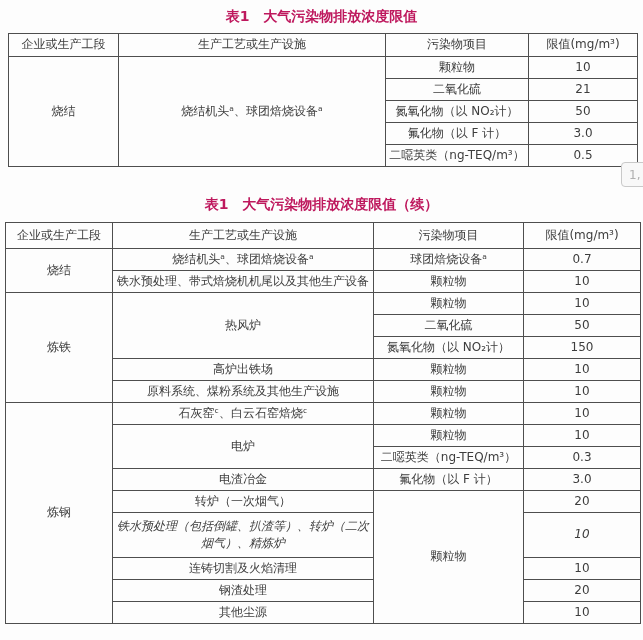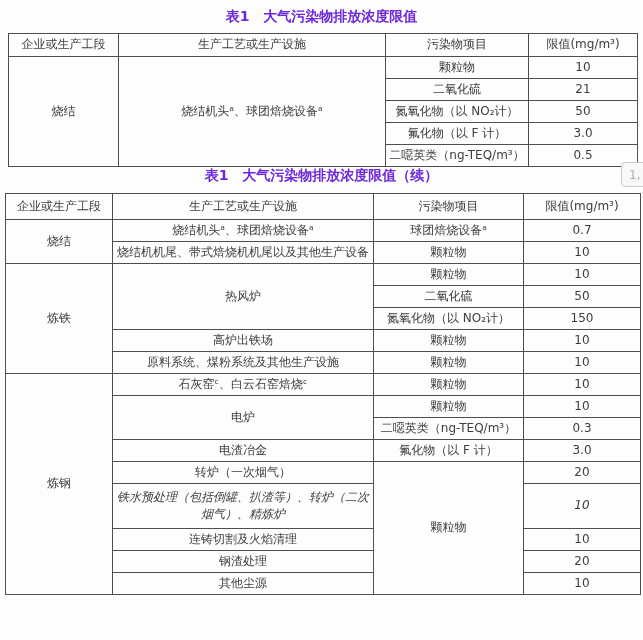--- a/index.html
+++ b/index.html
@@ -11,25 +11,25 @@
     color: #3d3d3d;
     overflow: hidden;
     position: relative;
   }
   .doc { position: relative; width: 643px; height: 640px; }
 
   .tbl-title {
     text-align: center;
     font-weight: bold;
     font-size: 14px;
-    color: #6d28d9;
+    color: #be185d;
     line-height: 17px;
   }
   #title1 { padding-top: 8px; }
-  #title2 { margin-bottom: 9px; }
+  #title2 { margin-top: 29px; margin-bottom: 9px; }
 
   table {
     border-collapse: collapse;
     table-layout: fixed;
     border-radius: 21px;
   }
   #table1 { margin: 8px 0 0 8px; width: 629px; }
   #table2 { margin-left: 5px; width: 636px; }
 
   td {
@@ -127,21 +127,21 @@
       <td>污染物项目</td>
       <td>限值(mg/m³)</td>
     </tr>
     <tr>
       <td rowspan="2">烧结</td>
       <td>烧结机头ᵃ、球团焙烧设备ᵃ</td>
       <td>球团焙烧设备ᵃ</td>
       <td>0.7</td>
     </tr>
     <tr>
-      <td>烧结机机尾、带式焙烧机机尾以及其他生产设备</td>
+      <td>铁水预处理、带式焙烧机机尾以及其他生产设备</td>
       <td>颗粒物</td>
       <td>10</td>
     </tr>
     <tr>
       <td rowspan="5">炼铁</td>
       <td rowspan="3">热风炉</td>
       <td>颗粒物</td>
       <td>10</td>
     </tr>
     <tr>

